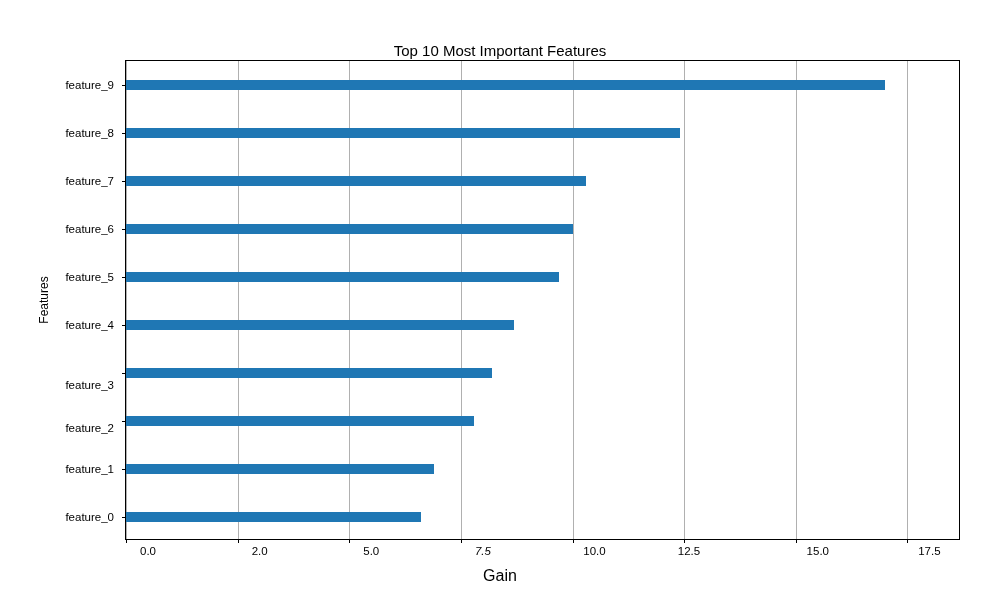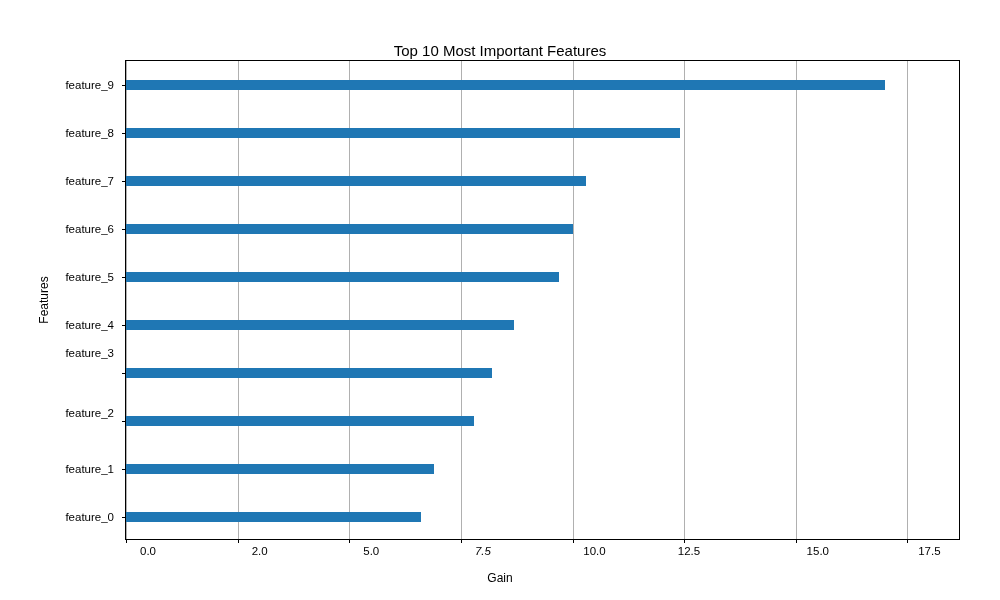--- a/index.html
+++ b/index.html
@@ -34,21 +34,21 @@
       transform: translateY(-50%) rotate(-90deg);
       font-size: 12px;
       color: black;
     }
     .xlabel {
       position: absolute;
       bottom: 15px;
       left: 0;
       width: 100%;
       text-align: center;
-      font-size: 12px;
+      font-size: 16px;
       color: black;
     }
     .plot-area {
       position: absolute;
       left: 0; top: 0; right: 0; bottom: 0;
     }
     .grid-line {
       position: absolute;
       top: 0;
       bottom: 0;
@@ -126,24 +126,24 @@
       <div class="grid-line" style="left: 781.417px;"></div>
       <div class="xtick-mark" style="left: 781.417px;"></div>
       <div class="xtick-label" style="left: 781.417px;">17.5</div>
       <div class="ytick-mark" style="top: 456px;"></div>
       <div class="ytick-label" style="top: 456px;">feature_0</div>
       <div class="bar" style="left: 0px; top: 451px; width: 294.706px; background: rgb(31, 119, 180);"></div>
       <div class="ytick-mark" style="top: 408px;"></div>
       <div class="ytick-label" style="top: 408px;">feature_1</div>
       <div class="bar" style="left: 0px; top: 403px; width: 308.102px; background: rgb(31, 119, 180);"></div>
       <div class="ytick-mark" style="top: 360px;"></div>
-      <div class="ytick-label" style="top: 352px;">feature_2</div>
+      <div class="ytick-label" style="top: 367px;">feature_2</div>
       <div class="bar" style="left: 0px; top: 355px; width: 348.289px; background: rgb(31, 119, 180);"></div>
       <div class="ytick-mark" style="top: 312px;"></div>
-      <div class="ytick-label" style="top: 292px;">feature_3</div>
+      <div class="ytick-label" style="top: 324px;">feature_3</div>
       <div class="bar" style="left: 0px; top: 307px; width: 366.15px; background: rgb(31, 119, 180);"></div>
       <div class="ytick-mark" style="top: 264px;"></div>
       <div class="ytick-label" style="top: 264px;">feature_4</div>
       <div class="bar" style="left: 0px; top: 259px; width: 388.476px; background: rgb(31, 119, 180);"></div>
       <div class="ytick-mark" style="top: 216px;"></div>
       <div class="ytick-label" style="top: 216px;">feature_5</div>
       <div class="bar" style="left: 0px; top: 211px; width: 433.128px; background: rgb(31, 119, 180);"></div>
       <div class="ytick-mark" style="top: 168px;"></div>
       <div class="ytick-label" style="top: 168px;">feature_6</div>
       <div class="bar" style="left: 0px; top: 163px; width: 446.524px; background: rgb(31, 119, 180);"></div>

